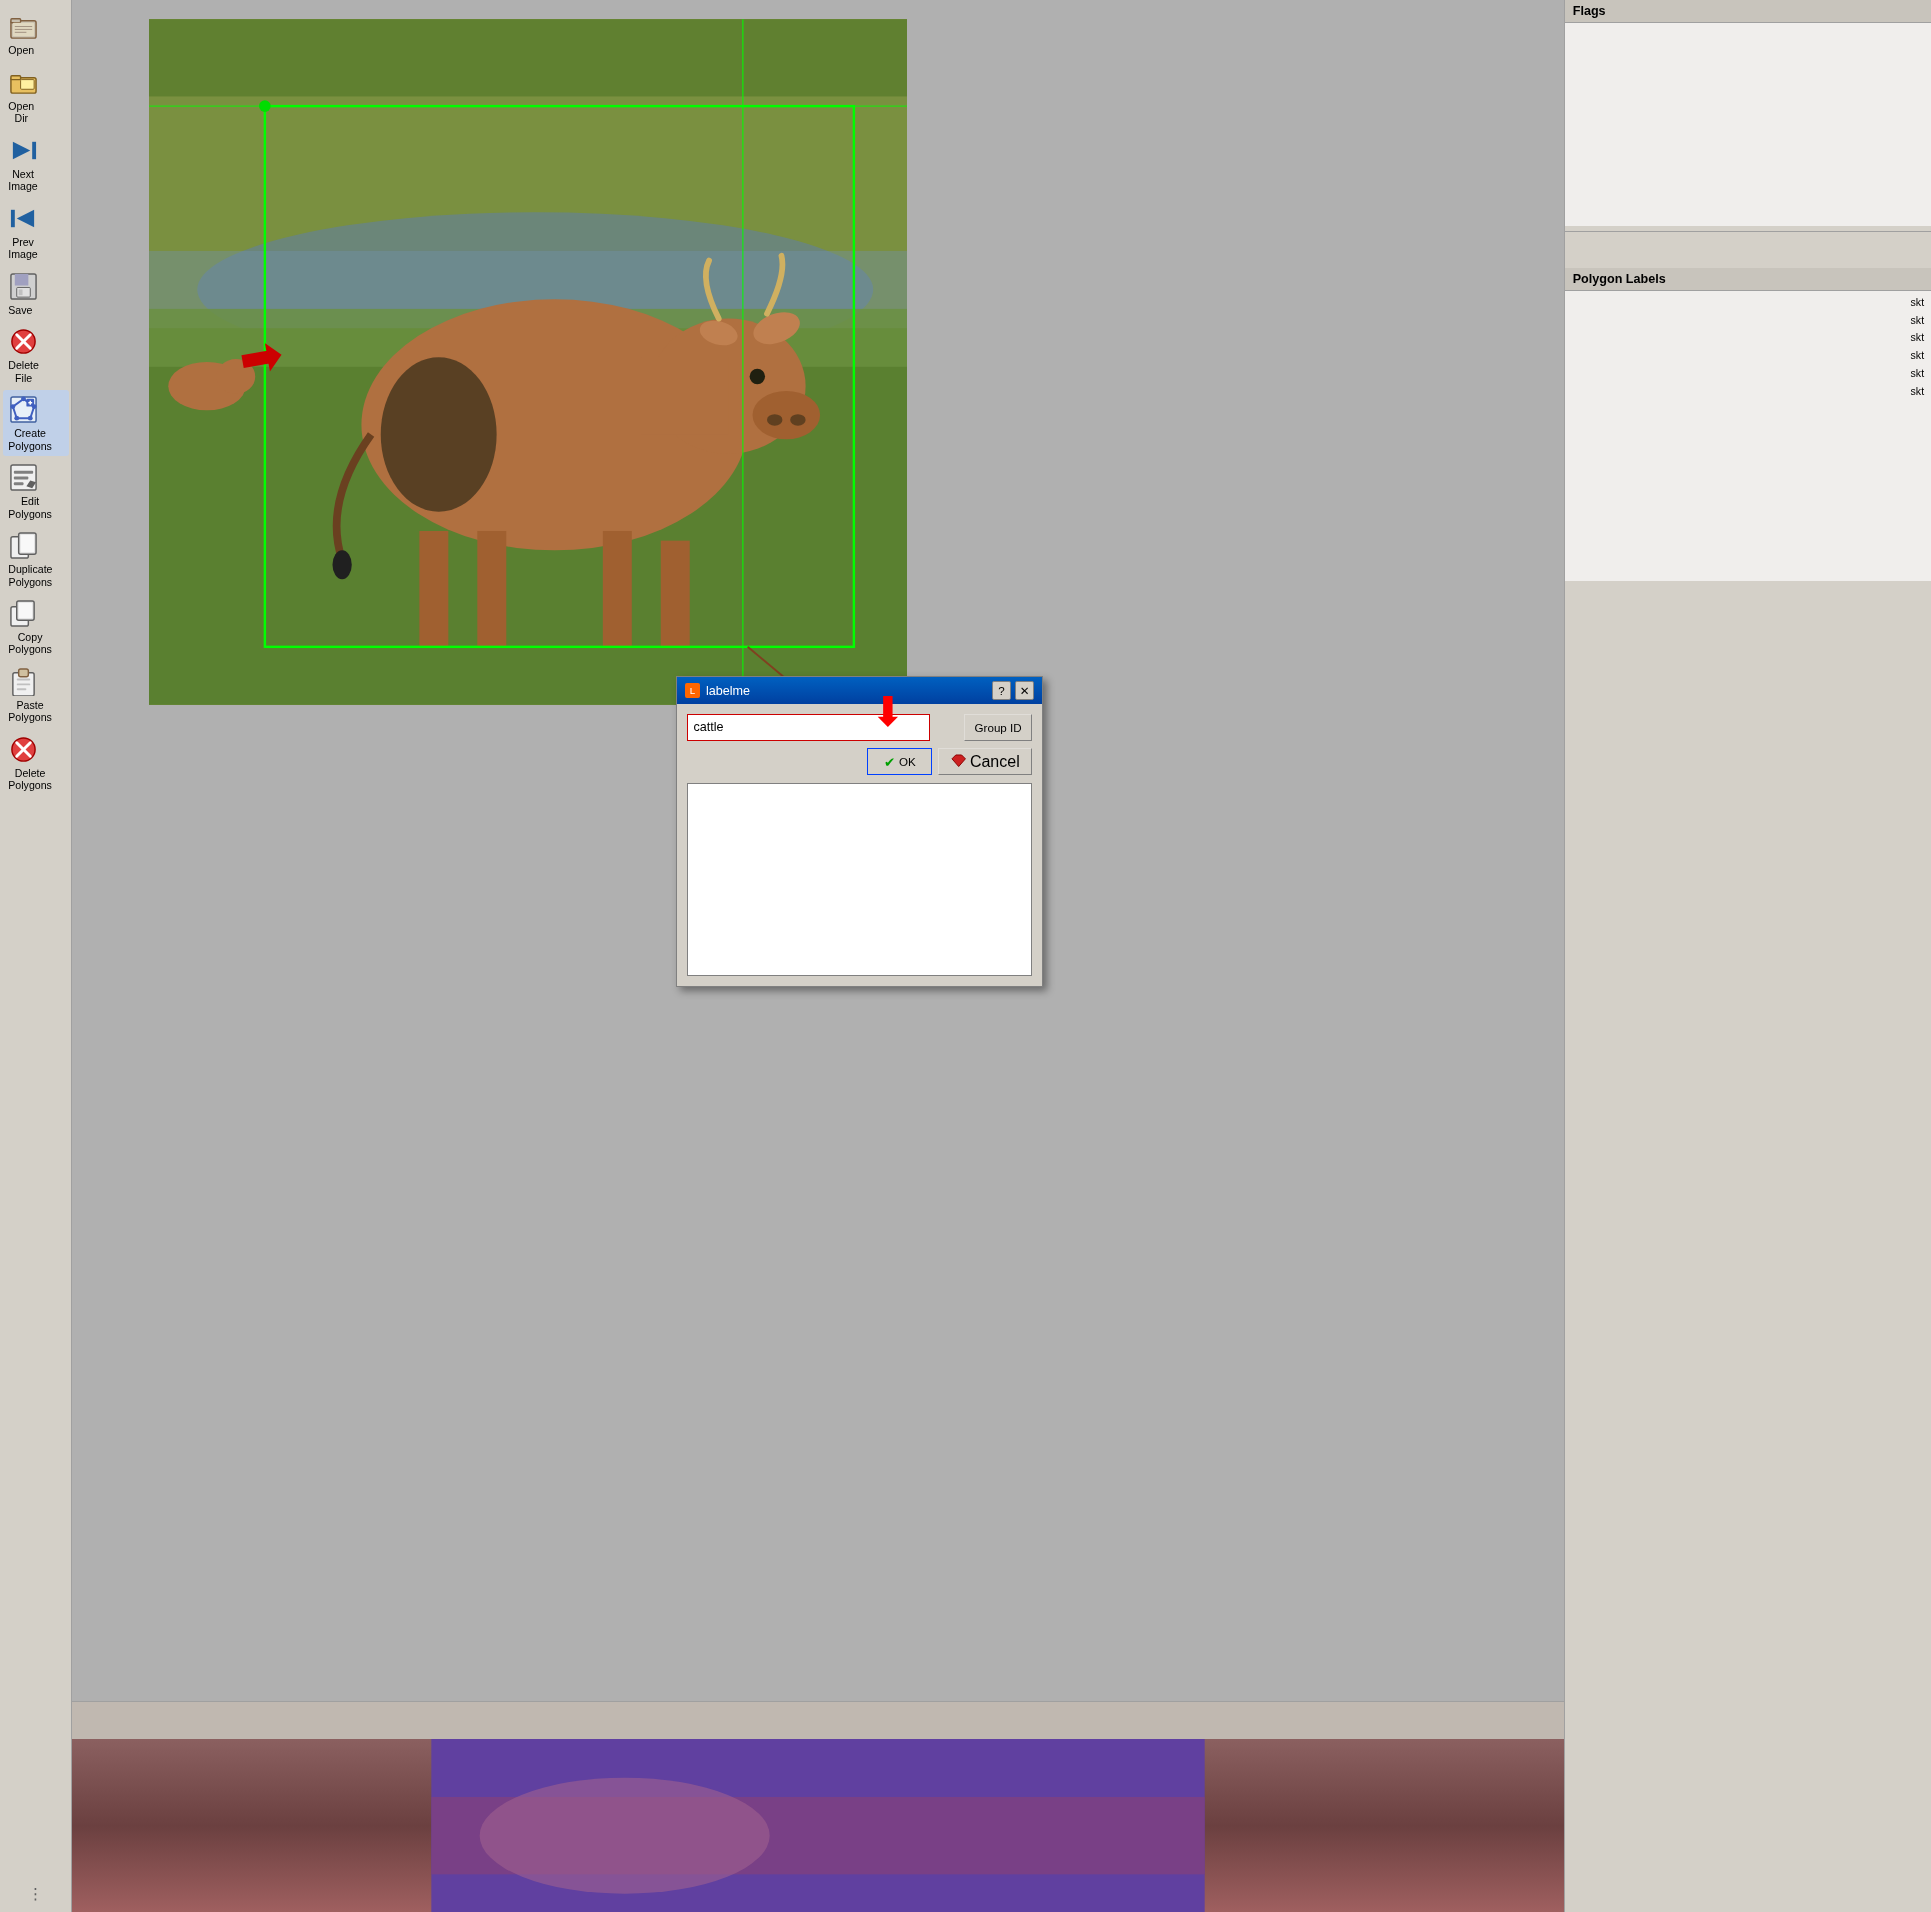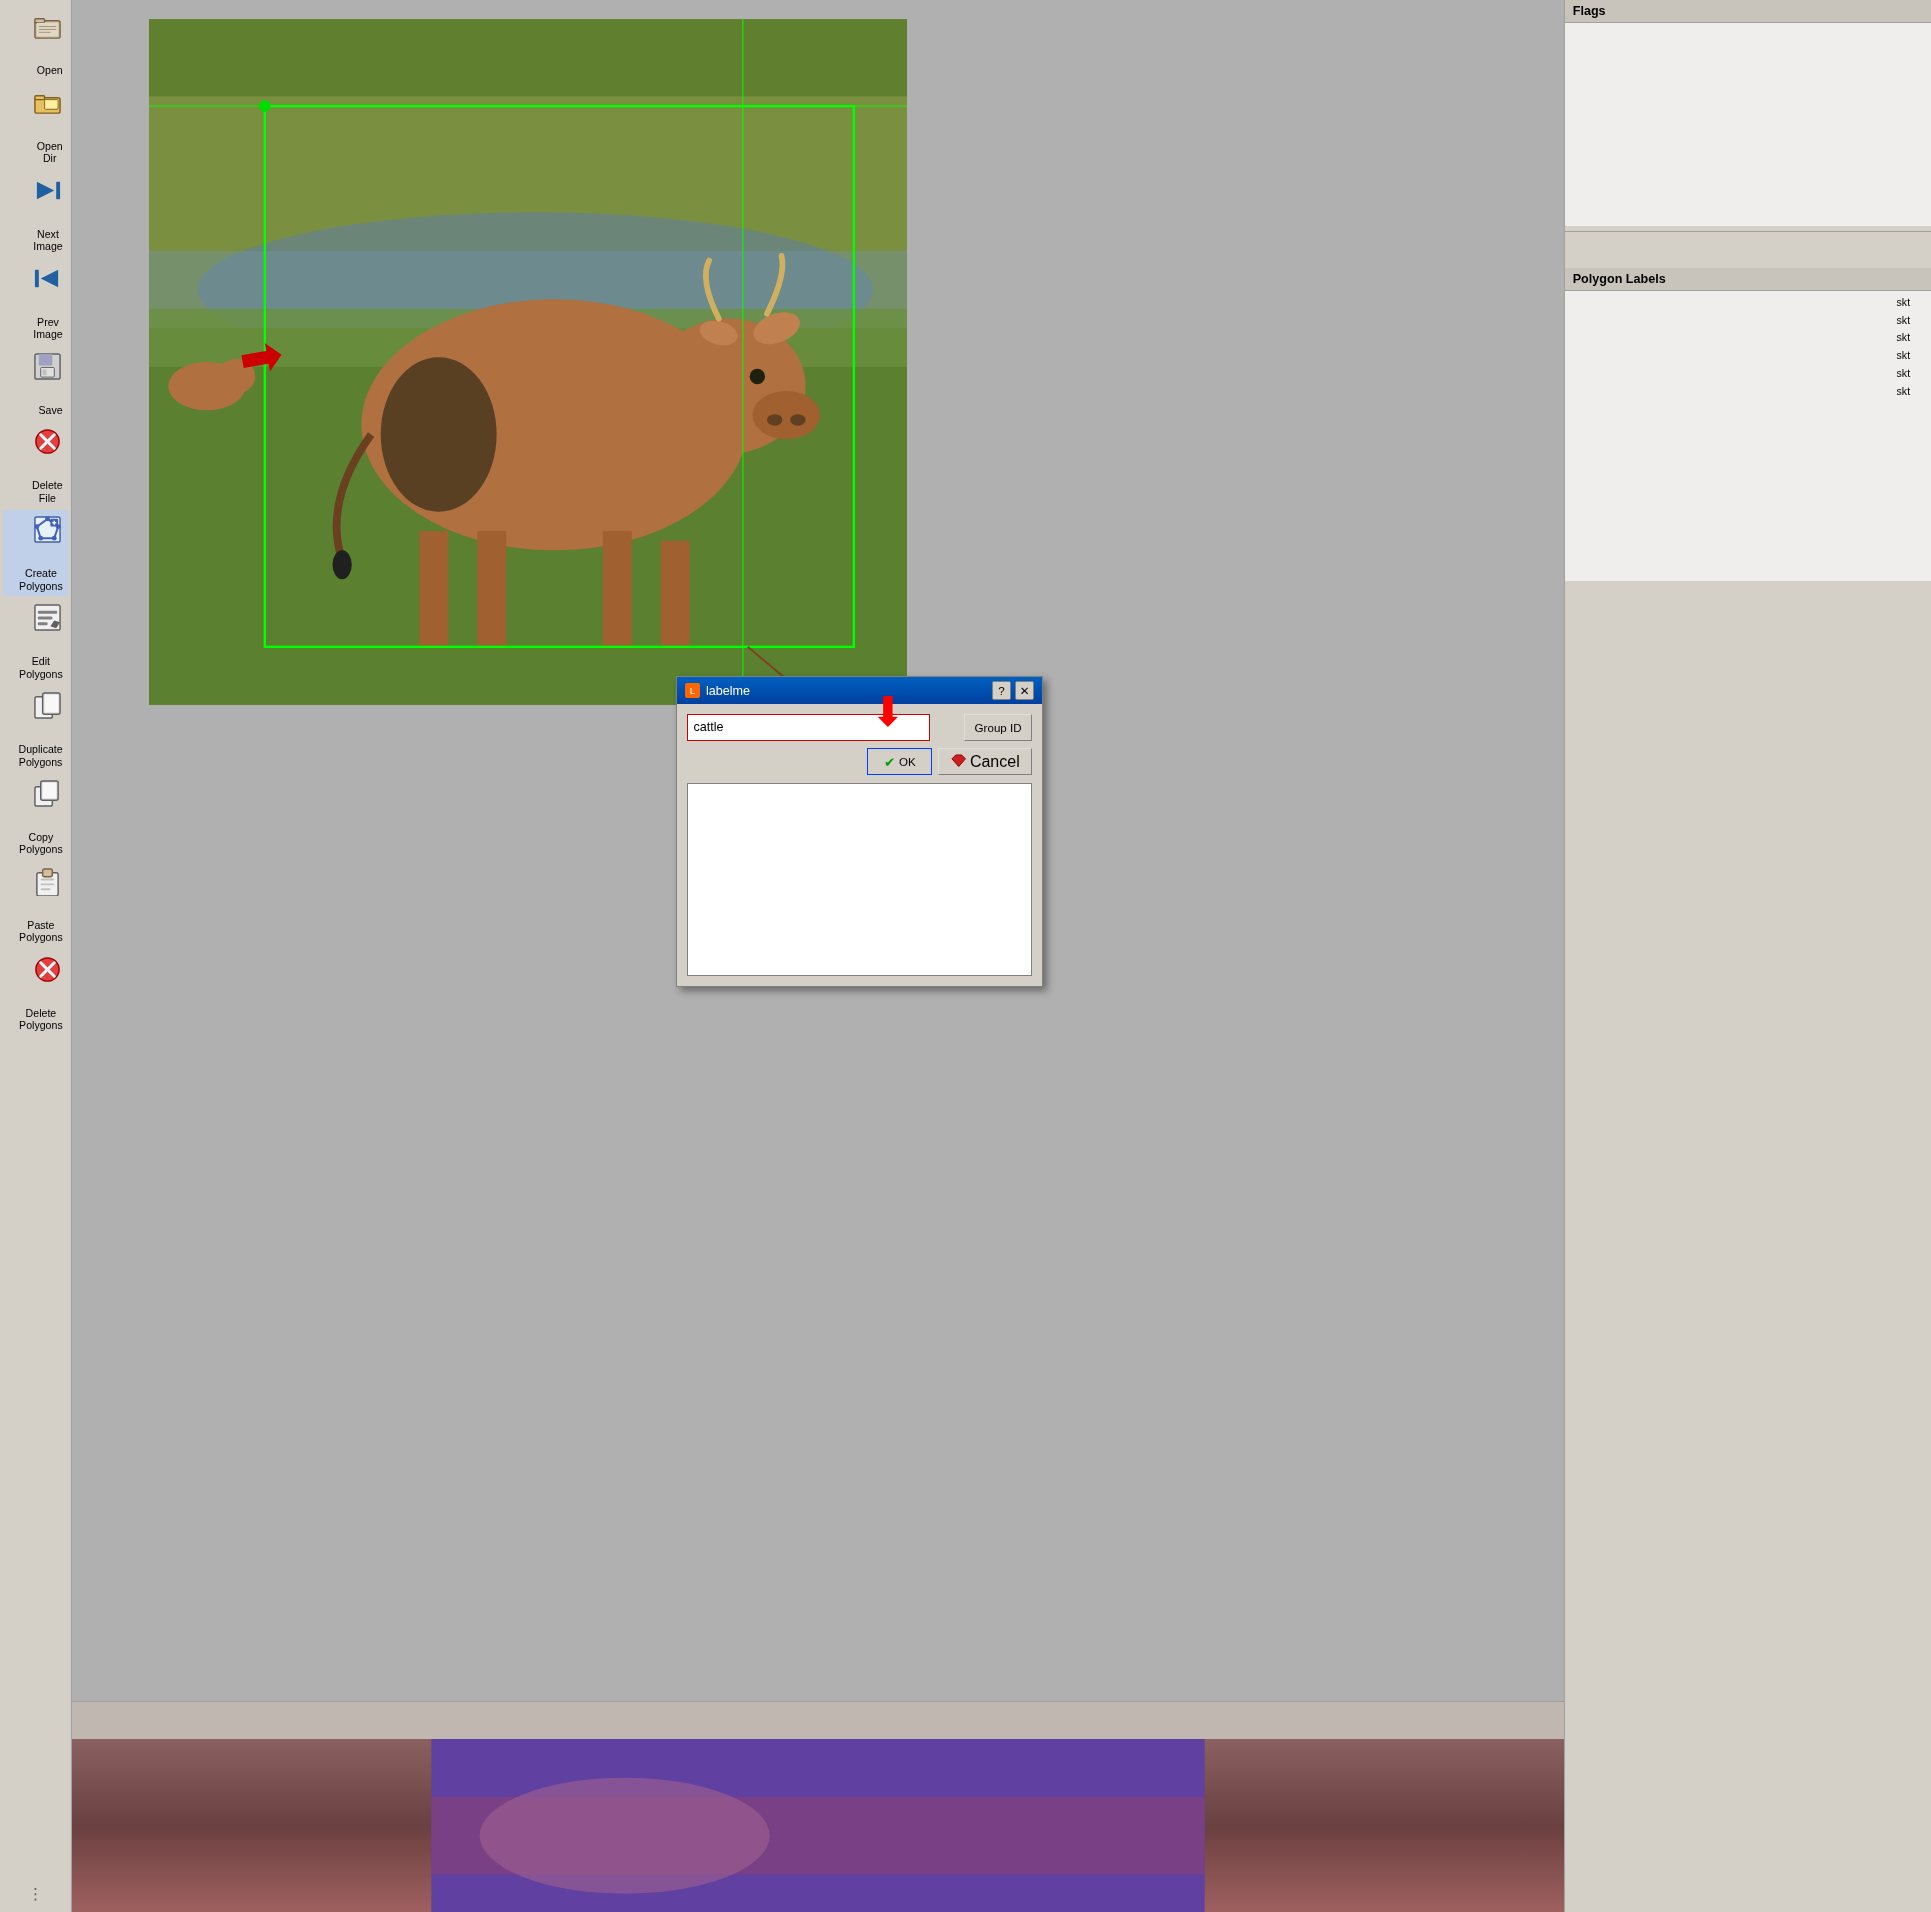--- a/index.html
+++ b/index.html
@@ -29,26 +29,25 @@
       flex-direction: column;
       align-items: center;
       padding-top: 7.7px;
       gap: 1.9px;
       flex-shrink: 0;
     }
 
     .tool-btn {
       display: flex;
       flex-direction: column;
-      align-items: flex-end;
+      align-items: flex-start;
       padding: 3.9px 5.8px;
       cursor: pointer;
       width: 66px;
       border-radius: 2.9px;
-      gap: 20px;
     }
 
     .tool-icon {
       width: 31px;
       height: 31px;
       display: flex;
       align-items: center;
       justify-content: center;
       font-size: 19.3px;
     }
@@ -550,21 +549,21 @@
       <div class="panel-header">Flags</div>
       <div class="flags-content"></div>
     </div>
 
 
     <div class="panel-section polygon-labels-section">
       <div class="panel-header">Polygon Labels</div>
       <div class="polygon-labels-content">
 
         <div style="position:relative;height:100%;">
-          <div style="position:absolute;right:16px;top:0;display:flex;flex-direction:column;gap:3.9px;padding:3.9px;">
+          <div style="position:absolute;right:2px;top:0;display:flex;flex-direction:column;gap:3.9px;padding:3.9px;">
             <span class="skt-item">skt</span>
             <span class="skt-item">skt</span>
             <span class="skt-item">skt</span>
             <span class="skt-item">skt</span>
             <span class="skt-item">skt</span>
             <span class="skt-item">skt</span>
           </div>
         </div>
       </div>
     </div>

